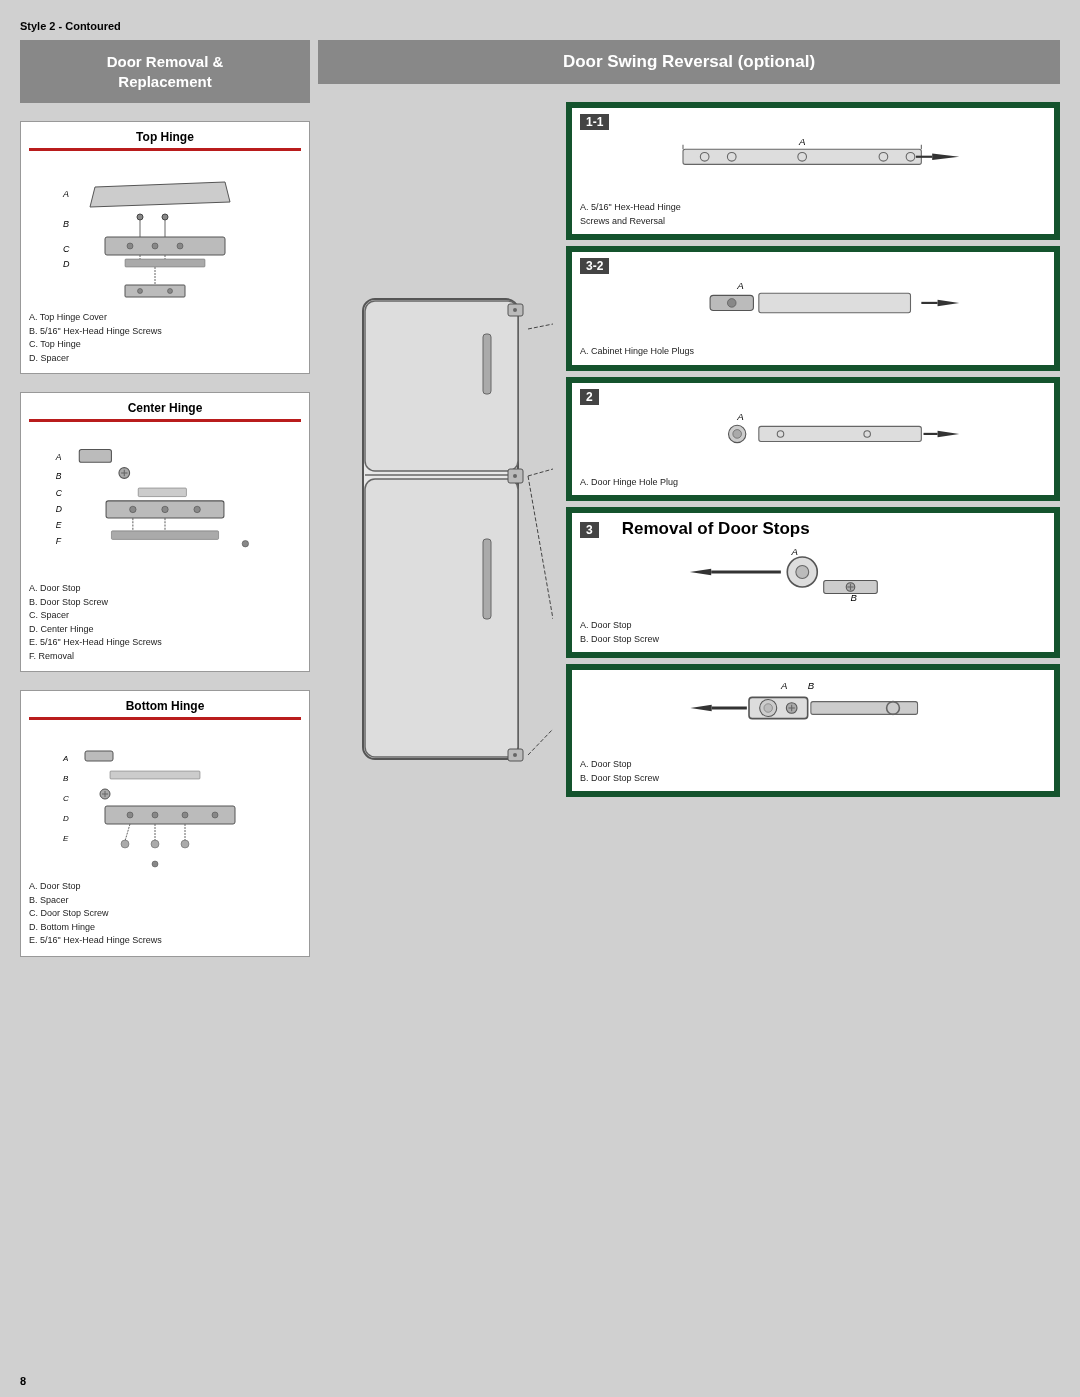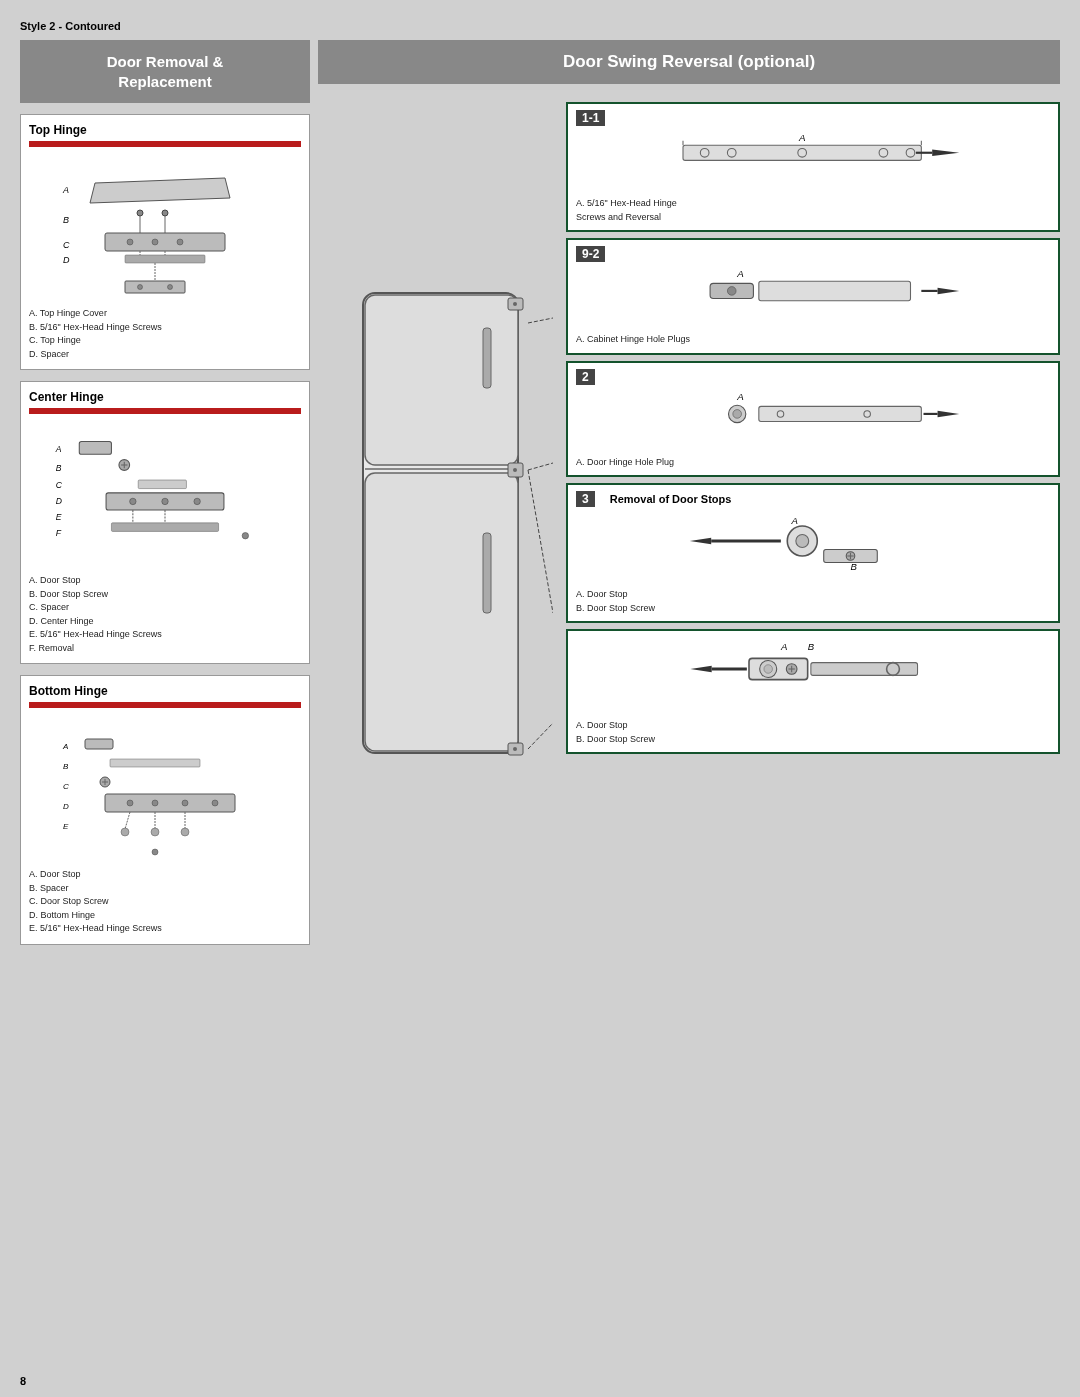--- a/index.html
+++ b/index.html
@@ -15,43 +15,43 @@
       display: flex;
       gap: 8px;
       background: #d0d0d0;
     }
     
     .left-col {
       width: 290px;
       background: #d0d0d0;
       display: flex;
       flex-direction: column;
-      gap: 5px;
+      gap: 12px;
     }
     .left-header {
       background: #888;
       text-align: center;
       padding: 12px 8px;
       color: #fff;
       font-size: 15px;
       font-weight: bold;
       line-height: 1.3;
     }
     .hinge-box {
       background: #fff;
       border: 1px solid #999;
       margin-top: 6px;
       padding: 8px;
     }
     .hinge-title {
       font-size: 12px;
       font-weight: bold;
-      text-align: left;
+      text-align: center;
       margin-bottom: 6px;
-      border-bottom: 6px solid #b91c1c;
+      border-bottom: 3px solid #b91c1c;
       padding-bottom: 4px;
     }
     .hinge-diagram {
       width: 100%;
       height: 150px;
       display: flex;
       align-items: center;
       justify-content: center;
       position: relative;
     }
@@ -95,38 +95,38 @@
       justify-content: center;
     }
     .right-steps-col {
       flex: 1;
       display: flex;
       flex-direction: column;
       gap: 6px;
     }
     .step-box {
       background: #fff;
-      border: 2px solid #14532d;
+      border: 6px solid #14532d;
       padding: 6px 8px;
       position: relative;
     }
     .step-badge {
       display: inline-block;
       background: #444;
       color: #fff;
       font-weight: bold;
       font-size: 12px;
       padding: 1px 6px;
       margin-bottom: 4px;
     }
     .step-title {
-      font-size: 11px;
+      font-size: 17px;
       font-weight: bold;
       display: inline;
-      margin-left: 12px;
+      margin-left: 20px;
     }
     .step-diagram {
       width: 100%;
       height: 80px;
       display: flex;
       align-items: center;
       justify-content: center;
     }
     .step-notes {
       font-size: 9px;
@@ -352,21 +352,21 @@
             </svg>
           </div>
           <div class="step-notes">
             <div>A. 5/16" Hex-Head Hinge</div>
             <div>Screws and Reversal</div>
           </div>
         </div>
 
         <div class="step-box">
           <div>
-            <span class="step-badge">9-2</span>
+            <span class="step-badge">3-2</span>
           </div>
           <div class="step-diagram" style="height:65px;">
             <svg viewBox="0 0 300 60" width="100%" height="100%" xmlns="http://www.w3.org/2000/svg">
               <text x="80" y="10" font-size="9" font-style="italic">A</text>
 
               <rect x="100" y="14" width="140" height="18" rx="2" fill="#ddd" stroke="#666" stroke-width="1"></rect>
 
               <rect x="55" y="16" width="40" height="14" rx="3" fill="#bbb" stroke="#555" stroke-width="1"></rect>
               <circle cx="75" cy="23" r="4" fill="#888" stroke="#444" stroke-width="0.5"></circle>
 

